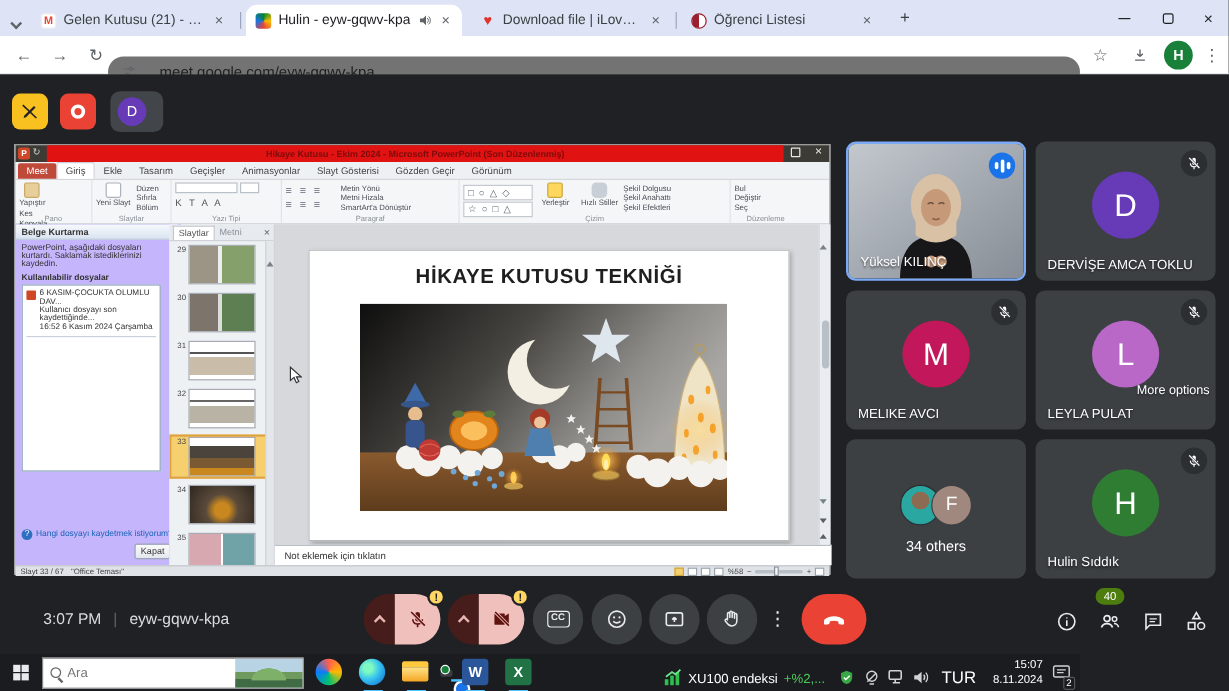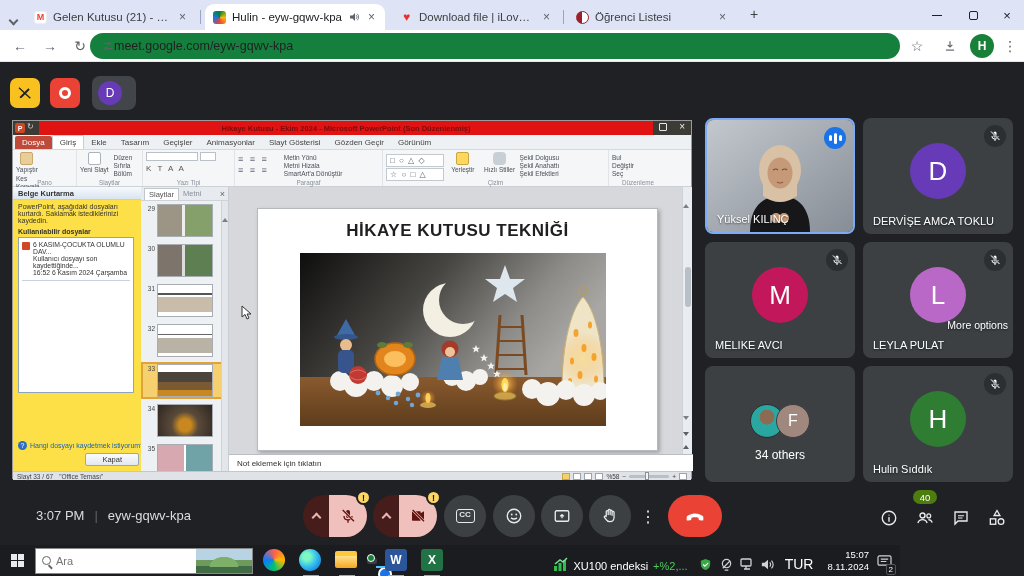--- a/index.html
+++ b/index.html
@@ -20,21 +20,21 @@
 .fav.circle{background:linear-gradient(90deg,#9c1f2e 0 50%,#fff 50% 100%);border:1px solid #9c1f2e;border-radius:50%}
 .vline{position:absolute;top:10px;width:1px;height:14px;background:#9aa6bd}
 .chev{display:inline-block;width:7px;height:7px;border-left:2px solid #5f6368;border-bottom:2px solid #5f6368;transform:rotate(-45deg)}
 .winbtn{position:absolute;top:0;height:30px;width:34px;display:flex;align-items:center;justify-content:center;color:#202124;font-size:13px}
 .minline{width:10px;height:0;border-top:1.5px solid #202124}
 .maxbox{width:9px;height:9px;border:1.5px solid #202124;border-radius:2px}
 
 
 #navbar{position:absolute;left:0;top:30px;width:1024px;height:32px;background:#fff;border-bottom:1px solid #e4e6ea}
 .navic{position:absolute;top:4px;width:24px;height:24px;border-radius:50%;display:flex;align-items:center;justify-content:center;font-size:14px;color:#5f6368}
-#omni{position:absolute;left:90px;top:3px;width:810px;height:26px;border-radius:13px;background:#15803d;display:flex;align-items:center;gap:0;padding:0 12px;font-size:12.5px;color:#202124}
+#omni{position:absolute;left:90px;top:17px;width:810px;height:26px;border-radius:13px;background:#737373;display:flex;align-items:center;gap:19px;padding:0 12px;font-size:12.5px;color:#202124}
 #avatar{position:absolute;left:970px;top:4px;width:24px;height:24px;border-radius:50%;background:#188038;color:#fff;font-size:12px;display:flex;align-items:center;justify-content:center;font-weight:bold}
 
 
 #meet{position:absolute;left:0;top:62px;width:1024px;height:483px;background:#202124}
 .hbtn{position:absolute;width:30px;height:30px;border-radius:7px;display:flex;align-items:center;justify-content:center}
 #presenterpill{position:absolute;left:92px;top:14px;height:34px;border-radius:8px;background:#42454a;display:flex;align-items:center;gap:10px;padding:0 14px 0 6px}
 #presenterpill .pav{width:24px;height:24px;border-radius:50%;background:#673ab7;color:#fff;font-size:12px;display:flex;align-items:center;justify-content:center}
 #presenterpill .ptx{color:#e8eaed;font-size:12.5px;font-weight:500}
 
 
@@ -49,37 +49,37 @@
 #ribbon{position:absolute;left:0;top:29px;width:100%;height:37px;background:#f4f6f8;border-bottom:1px solid #ccd1d6;display:flex}
 .rgrp{position:relative;height:100%;border-right:1px solid #e0e4e8;padding:2px 3px 8px;font-size:6.5px;color:#4a4f55}
 .rgrp .glabel{position:absolute;left:0;right:0;bottom:0;text-align:center;font-size:6.3px;color:#8a9099}
 .rbig{display:inline-flex;flex-direction:column;align-items:center;gap:1px;margin-right:3px;vertical-align:top}
 .rico{width:13px;height:13px;border-radius:2px}
 .rrows{display:inline-flex;flex-direction:column;gap:1px;vertical-align:top;padding-top:2px}
 .minibox{display:inline-block;border:1px solid #b9c0c8;background:#fff;height:9px;line-height:8px;padding:0 2px;font-size:6.5px;color:#555}
 .shapebox{display:inline-block;border:1px solid #c3c9cf;background:#fff;padding:1px 3px;font-size:8px;line-height:9px;color:#5a6570;letter-spacing:1px}
 
 .pane{position:absolute;top:66px;height:284px;overflow:hidden}
-#recover{left:0;width:138px;background:#fde047;border-right:6px solid #8b5cf6;font-size:7px;color:#333}
+#recover{left:0;width:138px;background:#c4b5fd;border-right:3px solid #8b5cf6;font-size:7px;color:#333}
 #recover .ptitle{height:13px;background:linear-gradient(#f7fafd,#d9e4f0);border-bottom:1px solid #c2cedd;font-size:7.5px;font-weight:bold;display:flex;align-items:center;padding:0 5px;color:#333}
 #thumbs{left:128px;width:88px;background:#eef1f4;border-right:1px solid #c9cdd2}
 #thumbs .ttabs{height:14px;display:flex;align-items:center;font-size:7.5px;color:#555;border-bottom:1px solid #cfd3d8;background:#e7eaee;padding:0 3px;gap:4px}
 .thitem{display:flex;gap:2px;margin:0 4px 7px 2px;align-items:flex-start}
 .thnum{width:12px;font-size:6.5px;color:#444;text-align:right;padding-top:1px}
 .thimg{width:56px;height:33px;background:#fff;border:1px solid #a8adb3}
 #slidearea{left:216px;width:453px;background:#d6d8db}
 #slide{position:absolute;left:28px;top:21px;width:401px;height:243px;background:#fff;border:1px solid #b7babd;box-shadow:2px 2px 4px rgba(0,0,0,.25)}
 #slide .stitle{position:absolute;left:0;right:0;top:12px;text-align:center;font-size:17px;font-weight:bold;color:#1f1f1f;letter-spacing:.5px}
 #sphoto{position:absolute;left:42px;top:44px;width:306px;height:173px;overflow:hidden}
 #notes{position:absolute;left:216px;top:333px;width:464px;height:17px;background:#fff;border-top:1px solid #b9bdc4;font-size:8px;color:#333;display:flex;align-items:center;padding:0 8px}
 #pptstatus{position:absolute;left:0;top:350px;width:100%;height:9px;background:#dfe3e8;border-top:1px solid #c3c7cc;display:flex;align-items:center;font-size:6.5px;color:#3f3f3f;padding:0 4px;gap:6px}
 .vsb{position:absolute;left:669px;top:66px;width:10px;height:267px;background:#e9ecf0;border-left:1px solid #cfd3d8}
 .tri-u{width:0;height:0;border-left:3px solid transparent;border-right:3px solid transparent;border-bottom:4px solid #7a8087;margin:2px auto}
 .tri-d{width:0;height:0;border-left:3px solid transparent;border-right:3px solid transparent;border-top:4px solid #7a8087;margin:2px auto}
-.btn2010{border:1px solid #9aa7b8;background:linear-gradient(#fbfbfb,#e3e8ee);border-radius:2px;font-size:7.5px;color:#333;padding:1px 16px}
+.btn2010{border:1px solid #9aa7b8;background:linear-gradient(#fbfbfb,#e3e8ee);border-radius:2px;font-size:7.5px;color:#333;padding:1px 4px}
 
 
 .tile{position:absolute;width:150px;height:116px;background:#3c4043;border-radius:8px;overflow:hidden}
 .tile .nm{position:absolute;left:10px;bottom:7px;color:#fff;font-size:11px;text-shadow:0 1px 2px rgba(0,0,0,.6);white-space:nowrap}
 .av{position:absolute;left:50%;top:46%;transform:translate(-50%,-50%);width:56px;height:56px;border-radius:50%;display:flex;align-items:center;justify-content:center;color:#fff;font-size:26px}
 .micoff{position:absolute;top:7px;right:7px;width:22px;height:22px;border-radius:50%;background:rgba(25,26,28,.45);display:flex;align-items:center;justify-content:center}
 .audioind{position:absolute;top:7px;right:7px;width:22px;height:22px;border-radius:50%;background:#1a73e8;display:flex;align-items:center;justify-content:center;gap:2px}
 .audioind i{display:block;width:3px;background:#fff;border-radius:2px}
 .moreopt{position:absolute;right:5px;bottom:27px;color:#fff;font-size:10.5px;text-shadow:0 1px 2px rgba(0,0,0,.6)}
 .duo{position:absolute;left:50%;top:38px;transform:translateX(-50%);display:flex}
@@ -205,21 +205,21 @@
   <div id="ppt">
     <div id="ppt-title">
       <span class="pbox" style="left:2px">P</span>
       <span class="abs" style="left:14px;top:1px;color:#ccc;font-size:8px">↻</span>
       <div class="red">Hikaye Kutusu - Ekim 2024 - Microsoft PowerPoint (Son Düzenlenmiş)</div>
       <span class="abs" style="right:24px;top:2px;width:8px;height:8px;border:1.3px solid #e8e8e8;border-radius:1px"></span>
       <span class="abs" style="right:6px;top:0;color:#eee;font-size:10px">×</span>
     </div>
 
     <div id="ppt-tabs">
-      <span class="dosya">Dosya</span>
+      <span class="dosya">Meet</span>
       <span class="on">Giriş</span>
       <span>Ekle</span>
       <span>Tasarım</span>
       <span>Geçişler</span>
       <span>Animasyonlar</span>
       <span>Slayt Gösterisi</span>
       <span>Gözden Geçir</span>
       <span>Görünüm</span>
     </div>
 

